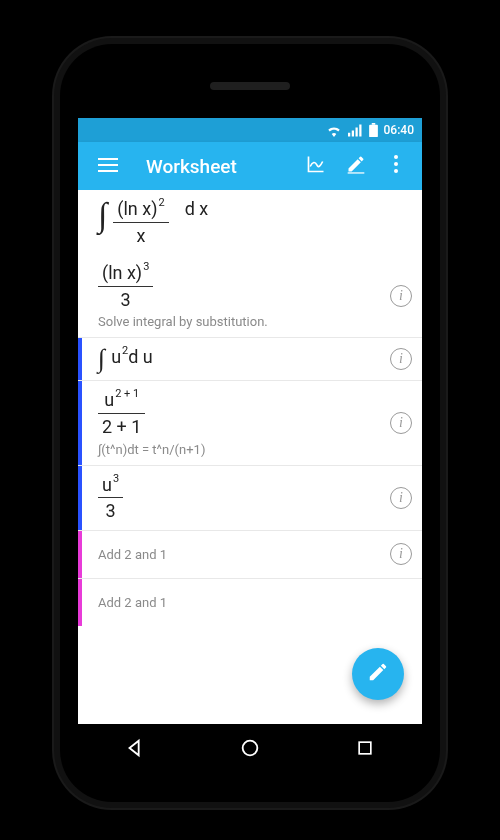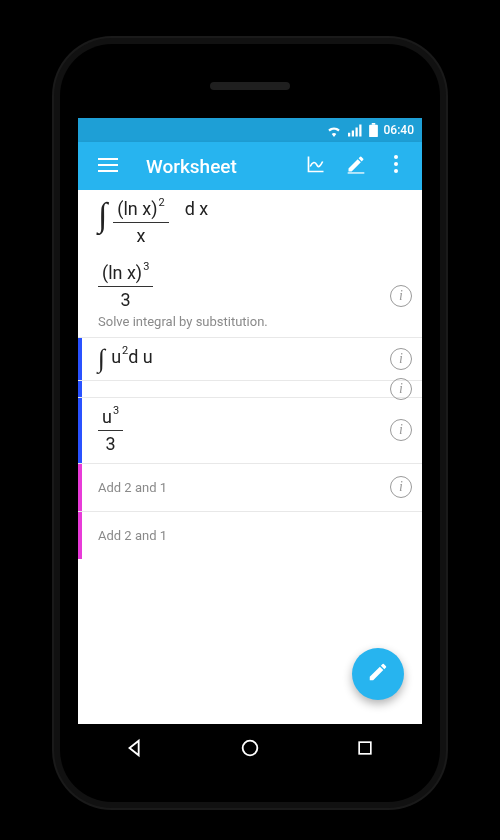--- a/index.html
+++ b/index.html
@@ -181,20 +181,28 @@
                 <span><span>u</span><span class="sup">2</span><span>d u</span></span>
               </span>
             </div>
             <div class="info">i</div>
           </div>
 
           <div class="sep"></div>
 
           <div class="entry">
             <div class="accent-bar accent-blue"></div>
+            <div class="math">
+              <span class="frac">
+                <span class="num"><span>u</span><span class="sup">2 + 1</span></span>
+                <span class="bar"></span>
+                <span class="den">2 + 1</span>
+              </span>
+            </div>
+            <div class="caption">∫(t^n)dt = t^n/(n+1)</div>
             <div class="info">i</div>
           </div>
 
           <div class="sep"></div>
 
           <div class="entry">
             <div class="accent-bar accent-blue"></div>
             <div class="math">
               <span class="frac">
                 <span class="num"><span>u</span><span class="sup">3</span></span>

